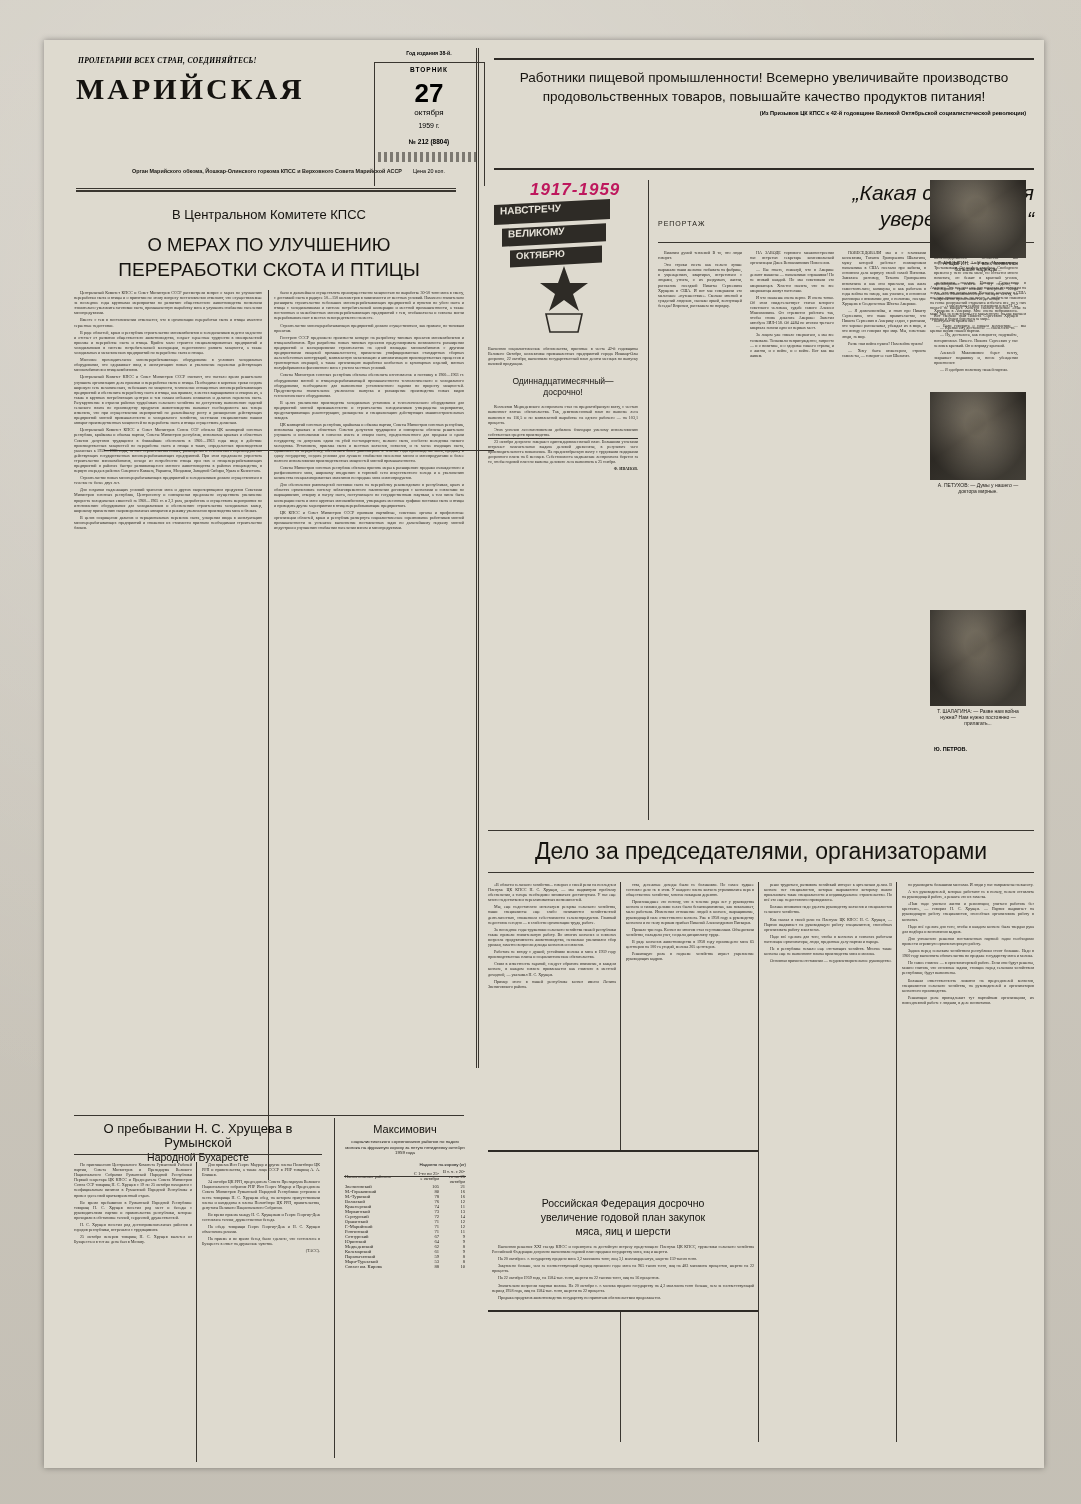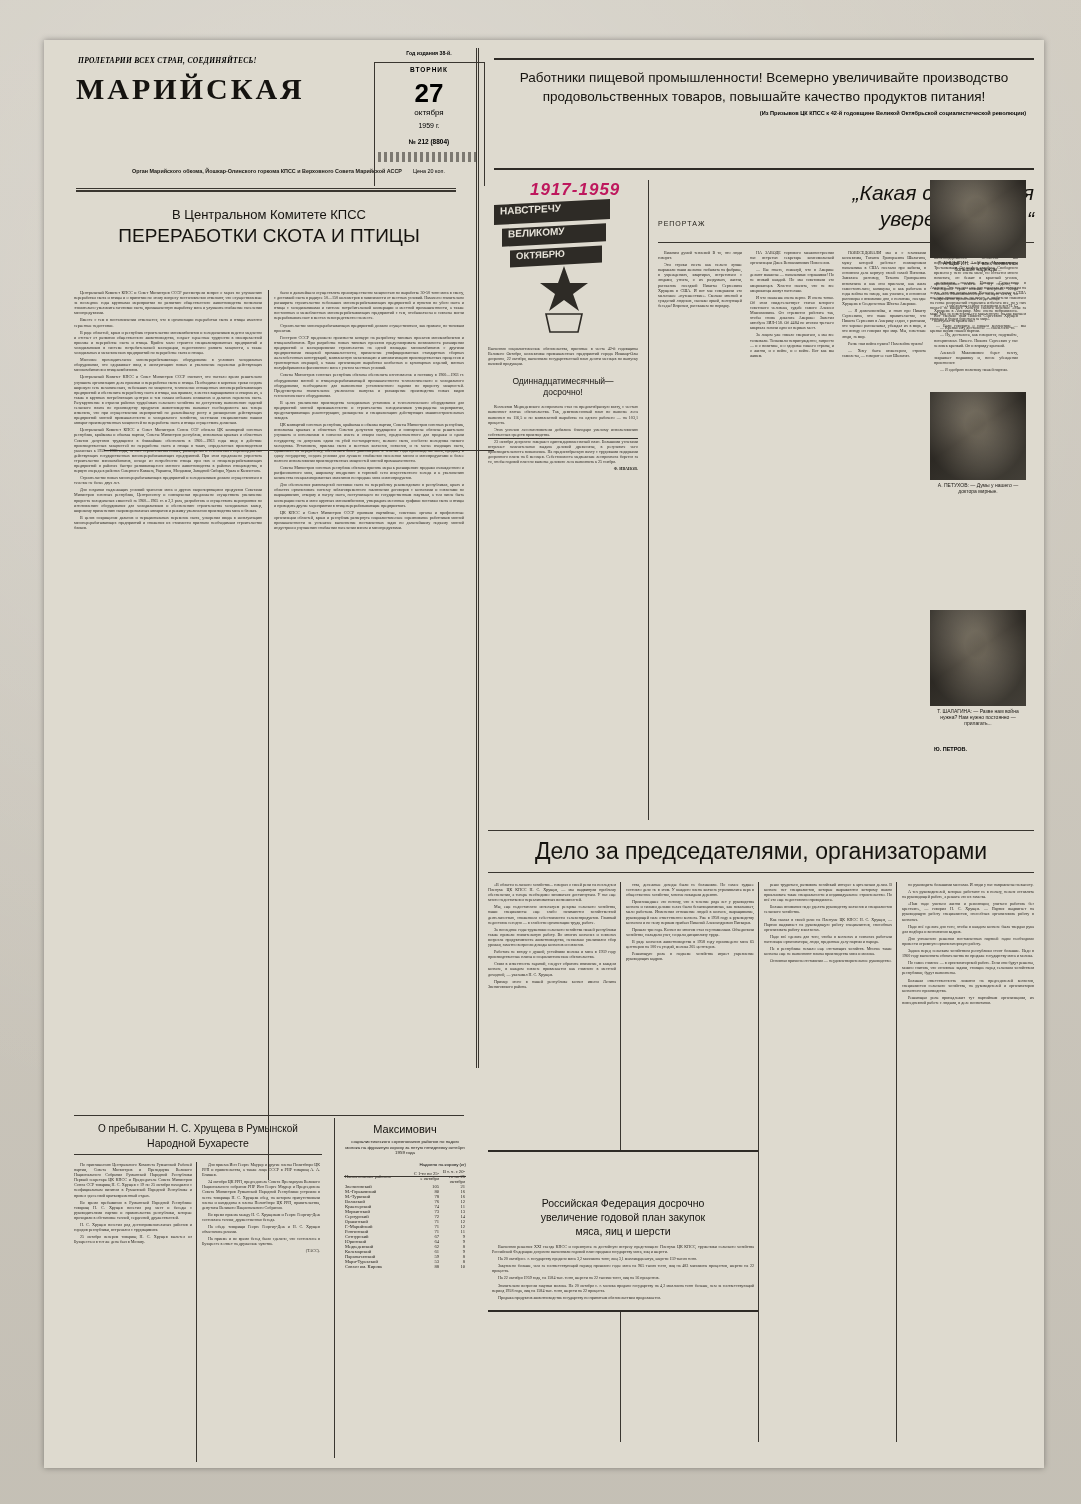--- a/index.html
+++ b/index.html
@@ -78,20 +78,21 @@
     <div style="position:absolute;left:450px;top:18px;width:540px;height:108px;border-top:2px solid #2e2b26;border-bottom:2px solid #2e2b26;">
       <div class="hl" style="padding:8px 6px 0 6px;font-size:13.5px;line-height:19px;">Работники пищевой промышленности! Всемерно увеличивайте производство продовольственных товаров, повышайте качество продуктов питания!</div>
       <div class="sm" style="text-align:right;padding:4px 8px 0 0;font-size:5.6px;line-height:7.5px;font-weight:bold;">(Из Призывов ЦК КПСС к 42-й годовщине Великой Октябрьской социалистической революции)</div>
     </div>
 
     <div class="vline" style="left:432px;top:8px;height:1020px;"></div>
     <div class="vline" style="left:434px;top:8px;height:1020px;"></div>
 
     <div style="position:absolute;left:30px;top:166px;width:390px;">
       <div class="hl" style="font-size:13px;line-height:17px;">В Центральном Комитете КПСС</div>
+      <div class="hl" style="font-size:18.5px;line-height:25px;margin-top:9px;">О МЕРАХ ПО УЛУЧШЕНИЮ</div>
       <div class="hl" style="font-size:19px;line-height:25px;">ПЕРЕРАБОТКИ СКОТА И ПТИЦЫ</div>
       <div class="hline" style="left:30px;top:244px;width:390px;"></div>
 
       <div style="position:absolute;left:0;top:84px;width:188px;" class="tiny">
         <p>Центральный Комитет КПСС и Совет Министров СССР рассмотрели вопрос о мерах по улучшению переработки скота и птицы и о принятии по этому вопросу постановления отмечают, что осуществляемые за последние годы крупными мероприятия по развитию общественного животноводства позволили значительно увеличить заготовки скота, промышленную выработку мяса и улучшить снабжение населения мясопродуктами.</p>
         <p>Вместе с тем в постановлении отмечается, что в организации переработки скота и птицы имеются серьезные недостатки.</p>
         <p>В ряде областей, краев и республик строительство мясокомбинатов и холодильников ведется медленно и отстает от развития общественного животноводства, создает серьезные трудности в своевременной приемке и переработке скота и птицы. Крайне мало строится специализированных предприятий и холодильников в системе потребительской кооперации, недостаточно развита мощности, а также холодильных и механических предприятий по переработке скота и птицы.</p>
         <p>Массовое прохладительное мясоперерабатывающее оборудование в условиях холодильных оборудования, что сдерживает ввод в эксплуатацию новых и увеличение перевозки действующих мясокомбинатов и птицекомбинатов.</p>
         <p>Центральный Комитет КПСС и Совет Министров СССР считают, что настало время решительно улучшить организацию дела приемки и переработки скота и птицы. Необходимо в короткие сроки создать широкую сеть механических, небольших по мощности, технически оснащенных мясоперерабатывающих предприятий и обеспечить переработку скота и птицы, как правило, в местах выращивания и откорма их, а также в крупных потребляющих центрах и тем самым избежать излишних и дальних перевозок скота. Разукрупнение в отрасли районах трудоёмких сельского хозяйства по доступному выполнению заданий сельского плана по производству продуктов животноводства вызывает необходимость как теперь изменить, что при осуществлении мероприятий по дальнейшему росту и расширению действующих предприятий мясной промышленности и холодильного хозяйства, местными специалистами нашим аппарат производственных мощностей по переработке скота и птицы осуществить должным.</p>
         <p>Центральный Комитет КПСС и Совет Министров Союза ССР обязали ЦК компартий союзных республик, крайкомы и обкомы партии, Советы Министров республик, исполкомы краевых и областных Советов депутатов трудящихся в ближайшие обеспечить в 1960—1963 годы ввод в действие производственных мощностей по переработке скота и птицы в таких, определенных производством указанных к 1959—1965 годы, за счет строительства новых, расширения и технического перевооружения действующих государственных мясоперерабатывающих предприятий. При этом предложено упростить строительство мясокомбинатов, исходя из потребности птицы при них и птицеперерабатывающих предприятий в районах быстро развивающегося мясного животноводства в районах птицеводства, в первую очередь в районах Северного Кавказа, Украины, Молдавии, Западной Сибири, Урала и Казахстана.</p>
@@ -108,21 +109,21 @@
         <p>ЦК компартий союзных республик, крайкомы и обкомы партии, Советы Министров союзных республик, исполкомы краевых и областных Советов депутатов трудящихся и совнархозы обязаны решительно улучшить и исполкомам в совхозах иметь и откорм скота, предназначенного для продажи и сдачи государству, не допускать сдачи на убой нестандартного, мелкого скота, особенно молодняка низкого молодняка. Установить, приемка скота и местных колхозов, совхозов, и не менее входящих скота, сдаваемого на переработку; обеспечить более равномерное в течение года производство мяса, продажу и сдачу государству, создать условия для лучшего снабжения населения мясом и мясопродуктами и более полного использования производственных мощностей мясной промышленности.</p>
         <p>Советы Министров союзных республик обязаны принять меры к расширению продажи охлажденного и расфасованного мяса, широкому внедрению в торговой сети искусственного холода и к увеличению количества специализированных магазинов по продаже мяса и мясопродуктов.</p>
         <p>Для обеспечения равномерной поставки скота на переработку рекомендовано в республиках, краях и областях организовать систему заблаговременного заключения договоров с колхозами и совхозами по выращиванию, откорму и нагулу скота, поступающего по государственным закупкам, а тем числе быть кооперации скота и мясо крупных мясокомбинатов, утверждать месячные графики поставки скота и птицы и проводить другие мероприятия в птицеперерабатывающие предприятиях.</p>
         <p>ЦК КПСС и Совет Министров СССР призвали партийные, советские органы и профсоюзные организации областей, краев и республик развернуть социалистическое соревнование работников мясной промышленности за успешное выполнение поставленных задач по дальнейшему подъему мясной индустрии и улучшению снабжения населения мясом и мясопродуктами.</p>
       </div>
       <div class="vline" style="left:194px;top:84px;height:890px;"></div>
     </div>
 
     <div class="hline" style="left:30px;top:1075px;width:390px;"></div>
     <div style="position:absolute;left:30px;top:1082px;width:248px;">
-      <div class="hl" style="font-size:10px;line-height:14px;">О пребывании Н. С. Хрущева в Румынской</div>
+      <div class="hl" style="font-size:13px;line-height:14px;">О пребывании Н. С. Хрущева в Румынской</div>
       <div class="hl" style="font-size:10.5px;line-height:14px;">Народной Бухаресте</div>
       <div class="hline" style="left:0;top:32px;width:248px;"></div>
       <div style="position:absolute;left:0;top:40px;width:118px;" class="tiny">
         <p>По приглашению Центрального Комитета Румынской Рабочей партии, Совета Министров и Президиума Великого Национального Собрания Румынской Народной Республики Первый секретарь ЦК КПСС и Председатель Совета Министров Союза ССР товарищ Н. С. Хрущев с 19 по 25 октября находился с неофициальным визитом в Румынской Народной Республике и провел здесь свой кратковременный отдых.</p>
         <p>Во время пребывания в Румынской Народной Республике товарищ Н. С. Хрущев посетил ряд мест и беседы с руководителями партии и правительства республики, которые проходили в обстановке теплой, сердечной, дружественной.</p>
         <p>Н. С. Хрущев посетил ряд достопримечательных районов и городов республики, встречался с трудящимися.</p>
         <p>25 октября вечером товарищ Н. С. Хрущев вылетел из Бухареста и в тот же день был в Москву.</p>
       </div>
       <div style="position:absolute;left:128px;top:40px;width:118px;" class="tiny">
         <p>Для приема Ион Георге Маурер и другие члены Политбюро ЦК РРП и правительства, а также лица СССР в РНР товарищ А. А. Епишев.</p>

